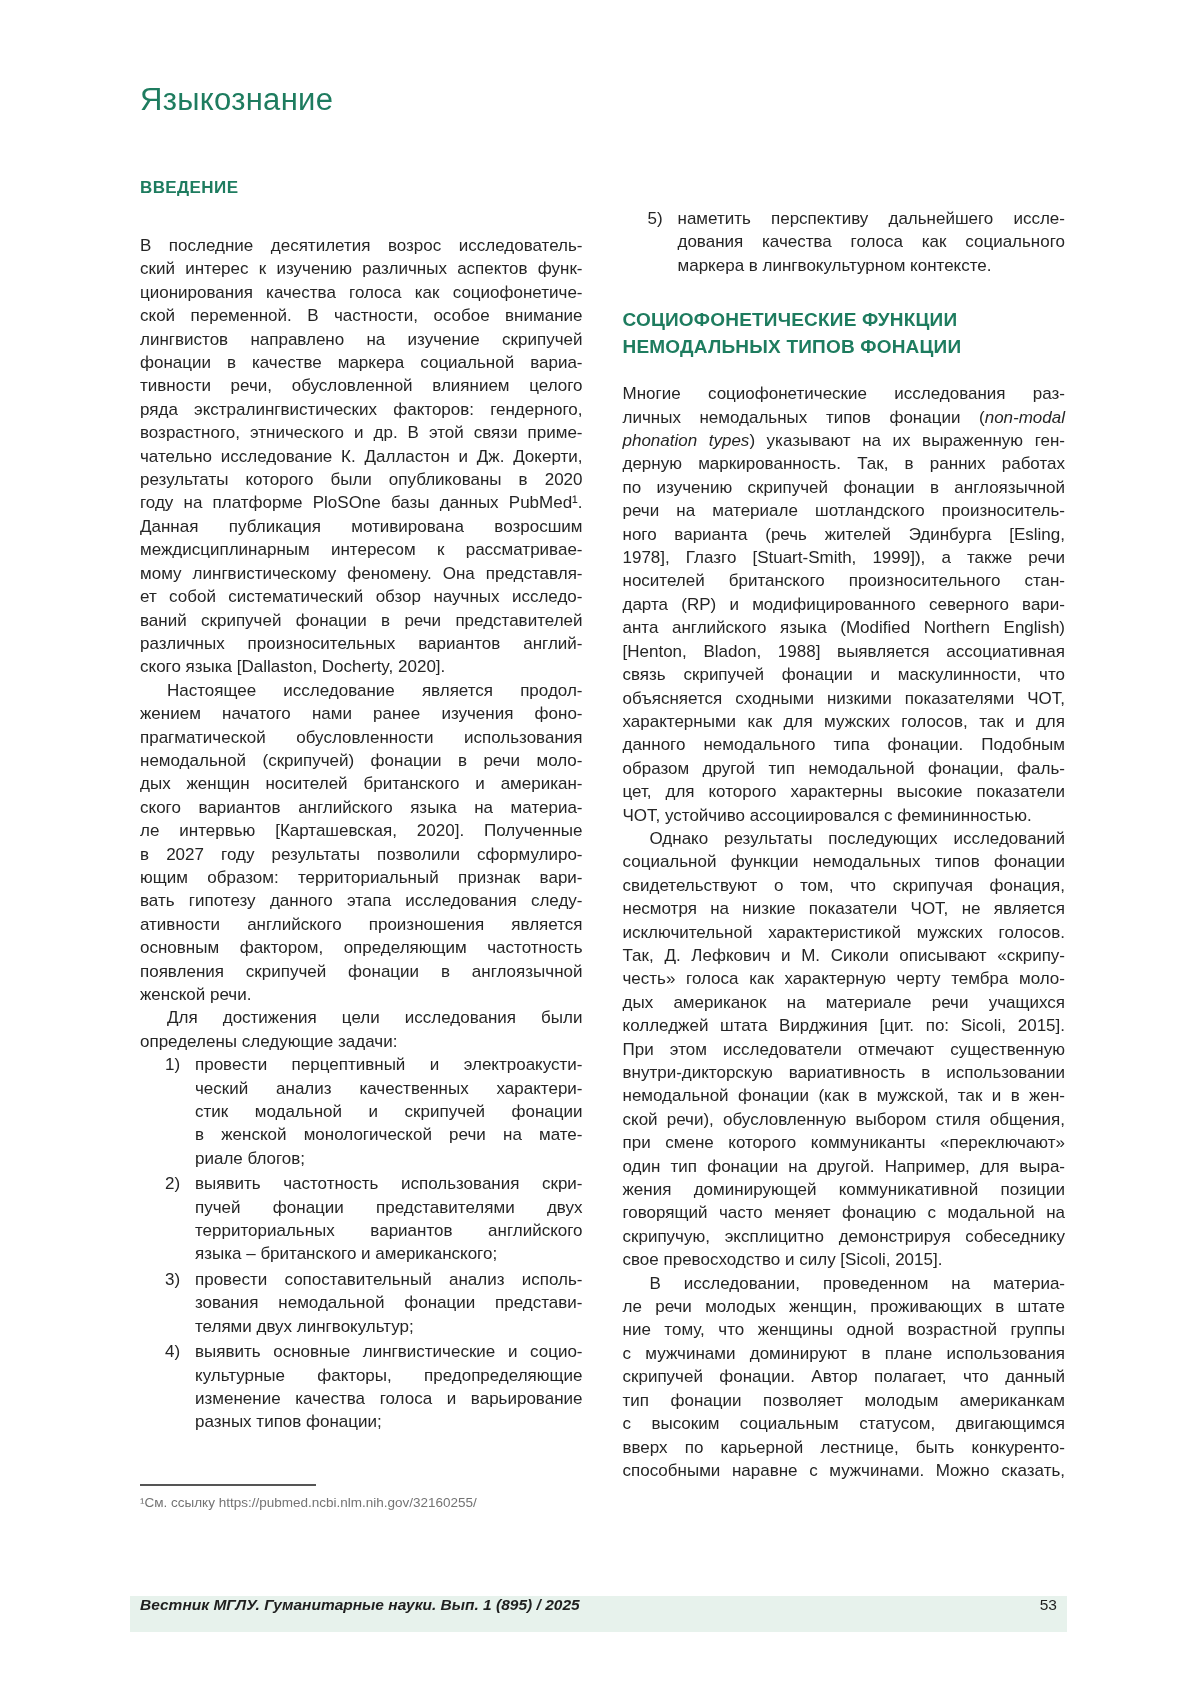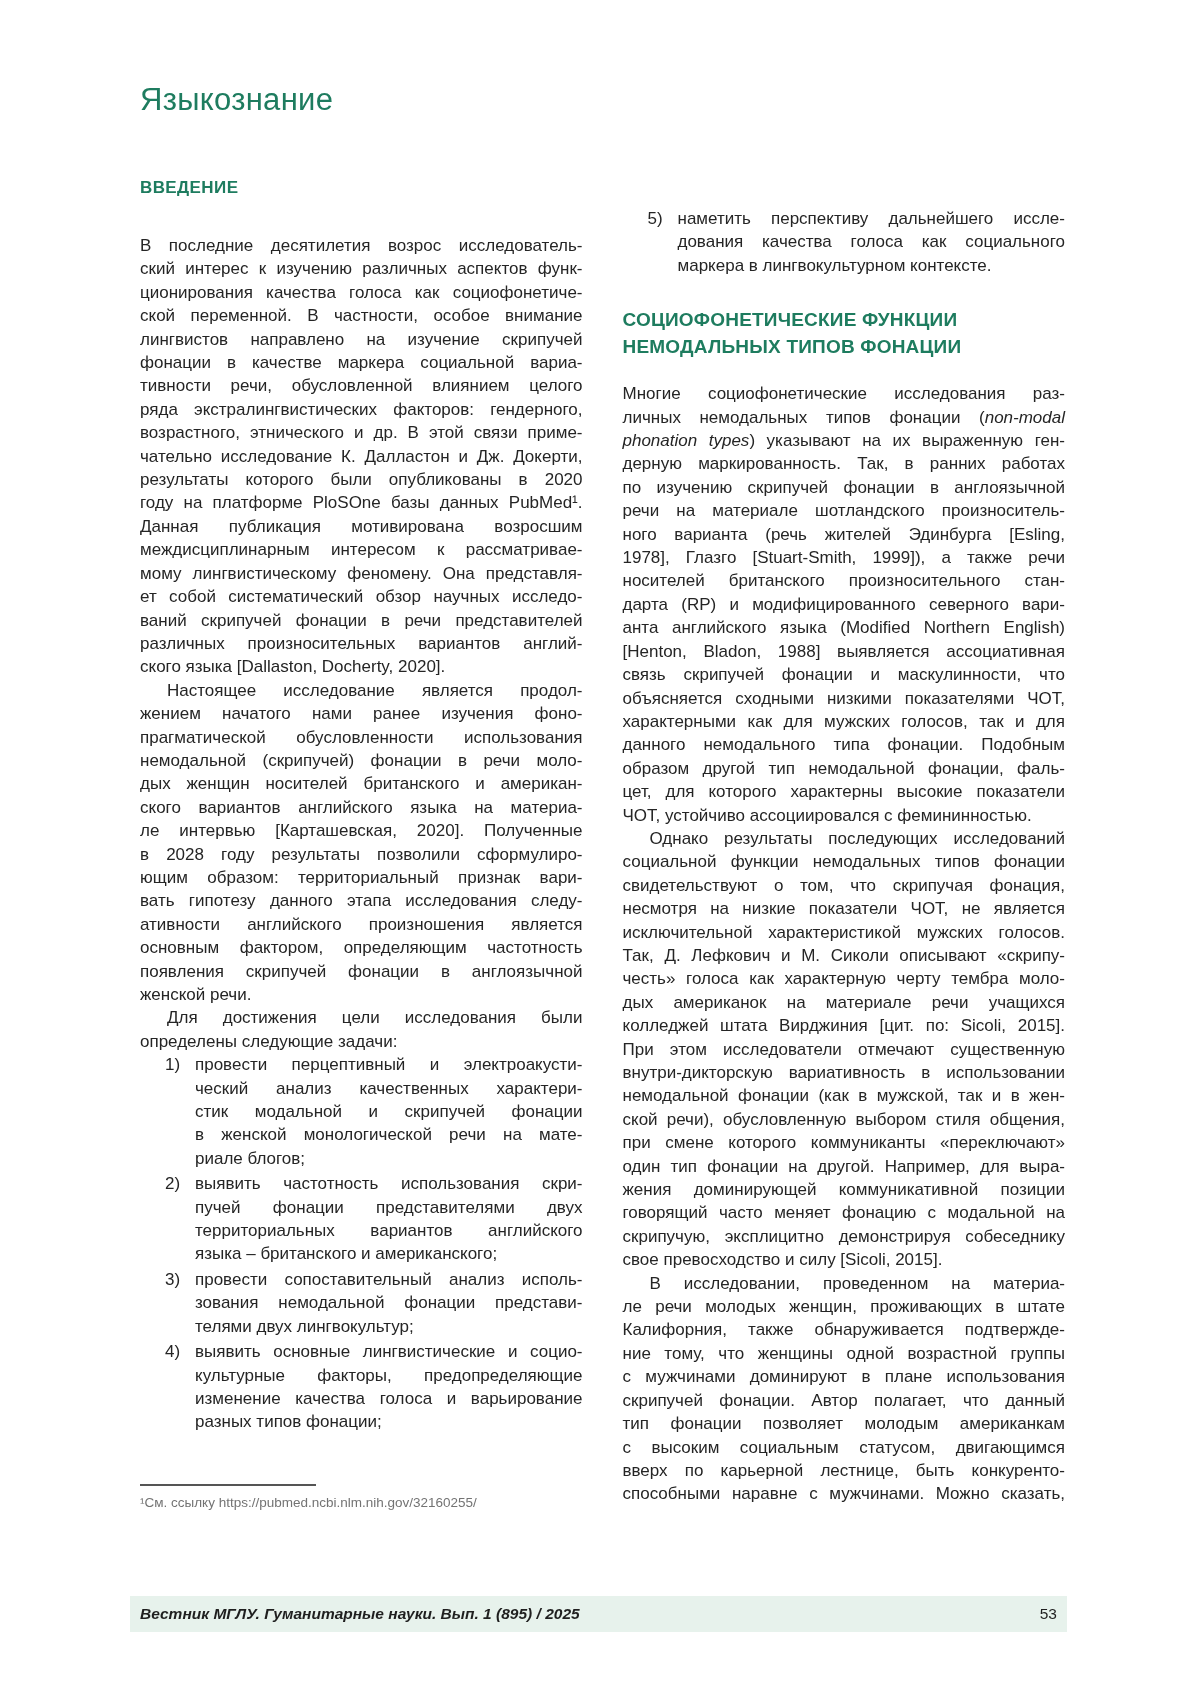--- a/index.html
+++ b/index.html
@@ -34,22 +34,22 @@
   .tl{text-align:justify;text-align-last:justify;}
   .tl.last{text-align-last:left;}
   .para.indent .tl:first-child{padding-left:27px;}
   .list-item{position:relative;padding-left:55px;margin:0 0 2px 0;}
   .li-num{position:absolute;left:25px;top:0;}
   .footnote-block{margin-top:50px;}
   .footnote-rule{width:176px;border-top:2px solid #555;margin:0 0 8px 0;}
   .footnote-text{font-size:13.5px;line-height:17px;color:#737373;}
   .footer-bar{
     position:absolute;left:130px;right:133px;top:1596px;height:36px;
-    background:var(--footer-bg);display:flex;align-items:center;
-    justify-content:space-between;padding:0 10px;
+    background:var(--footer-bg);display:flex;align-items:flex-end;
+    justify-content:space-between;padding:18px 10px;
   }
   .footer-journal{font-size:15.5px;font-style:italic;font-weight:700;color:#1f1f1f;}
   .footer-page{font-size:15.5px;font-weight:400;color:#1f1f1f;}
   i{}
 </style>
 </head>
 <body style="--accent: #1e7c5f; --footer-bg: #e7f2ec; --body-text: #252525;">
 
 <div class="page">
   <h1 class="section-label">Языкознание</h1>
@@ -80,21 +80,21 @@
             <div class="tl last">ского языка [Dallaston, Docherty, 2020].</div>
           </div>
           <div class="para indent">
             <div class="tl">Настоящее исследование является продол-</div>
             <div class="tl">жением начатого нами ранее изучения фоно-</div>
             <div class="tl">прагматической обусловленности использования</div>
             <div class="tl">немодальной (скрипучей) фонации в речи моло-</div>
             <div class="tl">дых женщин носителей британского и американ-</div>
             <div class="tl">ского вариантов английского языка на материа-</div>
             <div class="tl">ле интервью [Карташевская, 2020]. Полученные</div>
-            <div class="tl">в 2028 году результаты позволили сформулиро-</div>
+            <div class="tl">в 2027 году результаты позволили сформулиро-</div>
             <div class="tl">ющим образом: территориальный признак вари-</div>
             <div class="tl">вать гипотезу данного этапа исследования следу-</div>
             <div class="tl">ативности английского произношения является</div>
             <div class="tl">основным фактором, определяющим частотность</div>
             <div class="tl">появления скрипучей фонации в англоязычной</div>
             <div class="tl last">женской речи.</div>
           </div>
           <div class="para indent">
             <div class="tl">Для достижения цели исследования были</div>
             <div class="tl last">определены следующие задачи:</div>
@@ -183,21 +183,20 @@
             <div class="tl">при смене которого коммуниканты «переключают»</div>
             <div class="tl">один тип фонации на другой. Например, для выра-</div>
             <div class="tl">жения доминирующей коммуникативной позиции</div>
             <div class="tl">говорящий часто меняет фонацию с модальной на</div>
             <div class="tl">скрипучую, эксплицитно демонстрируя собеседнику</div>
             <div class="tl last">свое превосходство и силу [Sicoli, 2015].</div>
           </div>
           <div class="para indent">
             <div class="tl">В исследовании, проведенном на материа-</div>
             <div class="tl">ле речи молодых женщин, проживающих в штате</div>
-            <div class="tl">Калифорния, также обнаруживается подтвержде-</div>
             <div class="tl">ние тому, что женщины одной возрастной группы</div>
             <div class="tl">с мужчинами доминируют в плане использования</div>
             <div class="tl">скрипучей фонации. Автор полагает, что данный</div>
             <div class="tl">тип фонации позволяет молодым американкам</div>
             <div class="tl">с высоким социальным статусом, двигающимся</div>
             <div class="tl">вверх по карьерной лестнице, быть конкуренто-</div>
             <div class="tl">способными наравне с мужчинами. Можно сказать,</div>
           </div>
         </div>
     </div>

